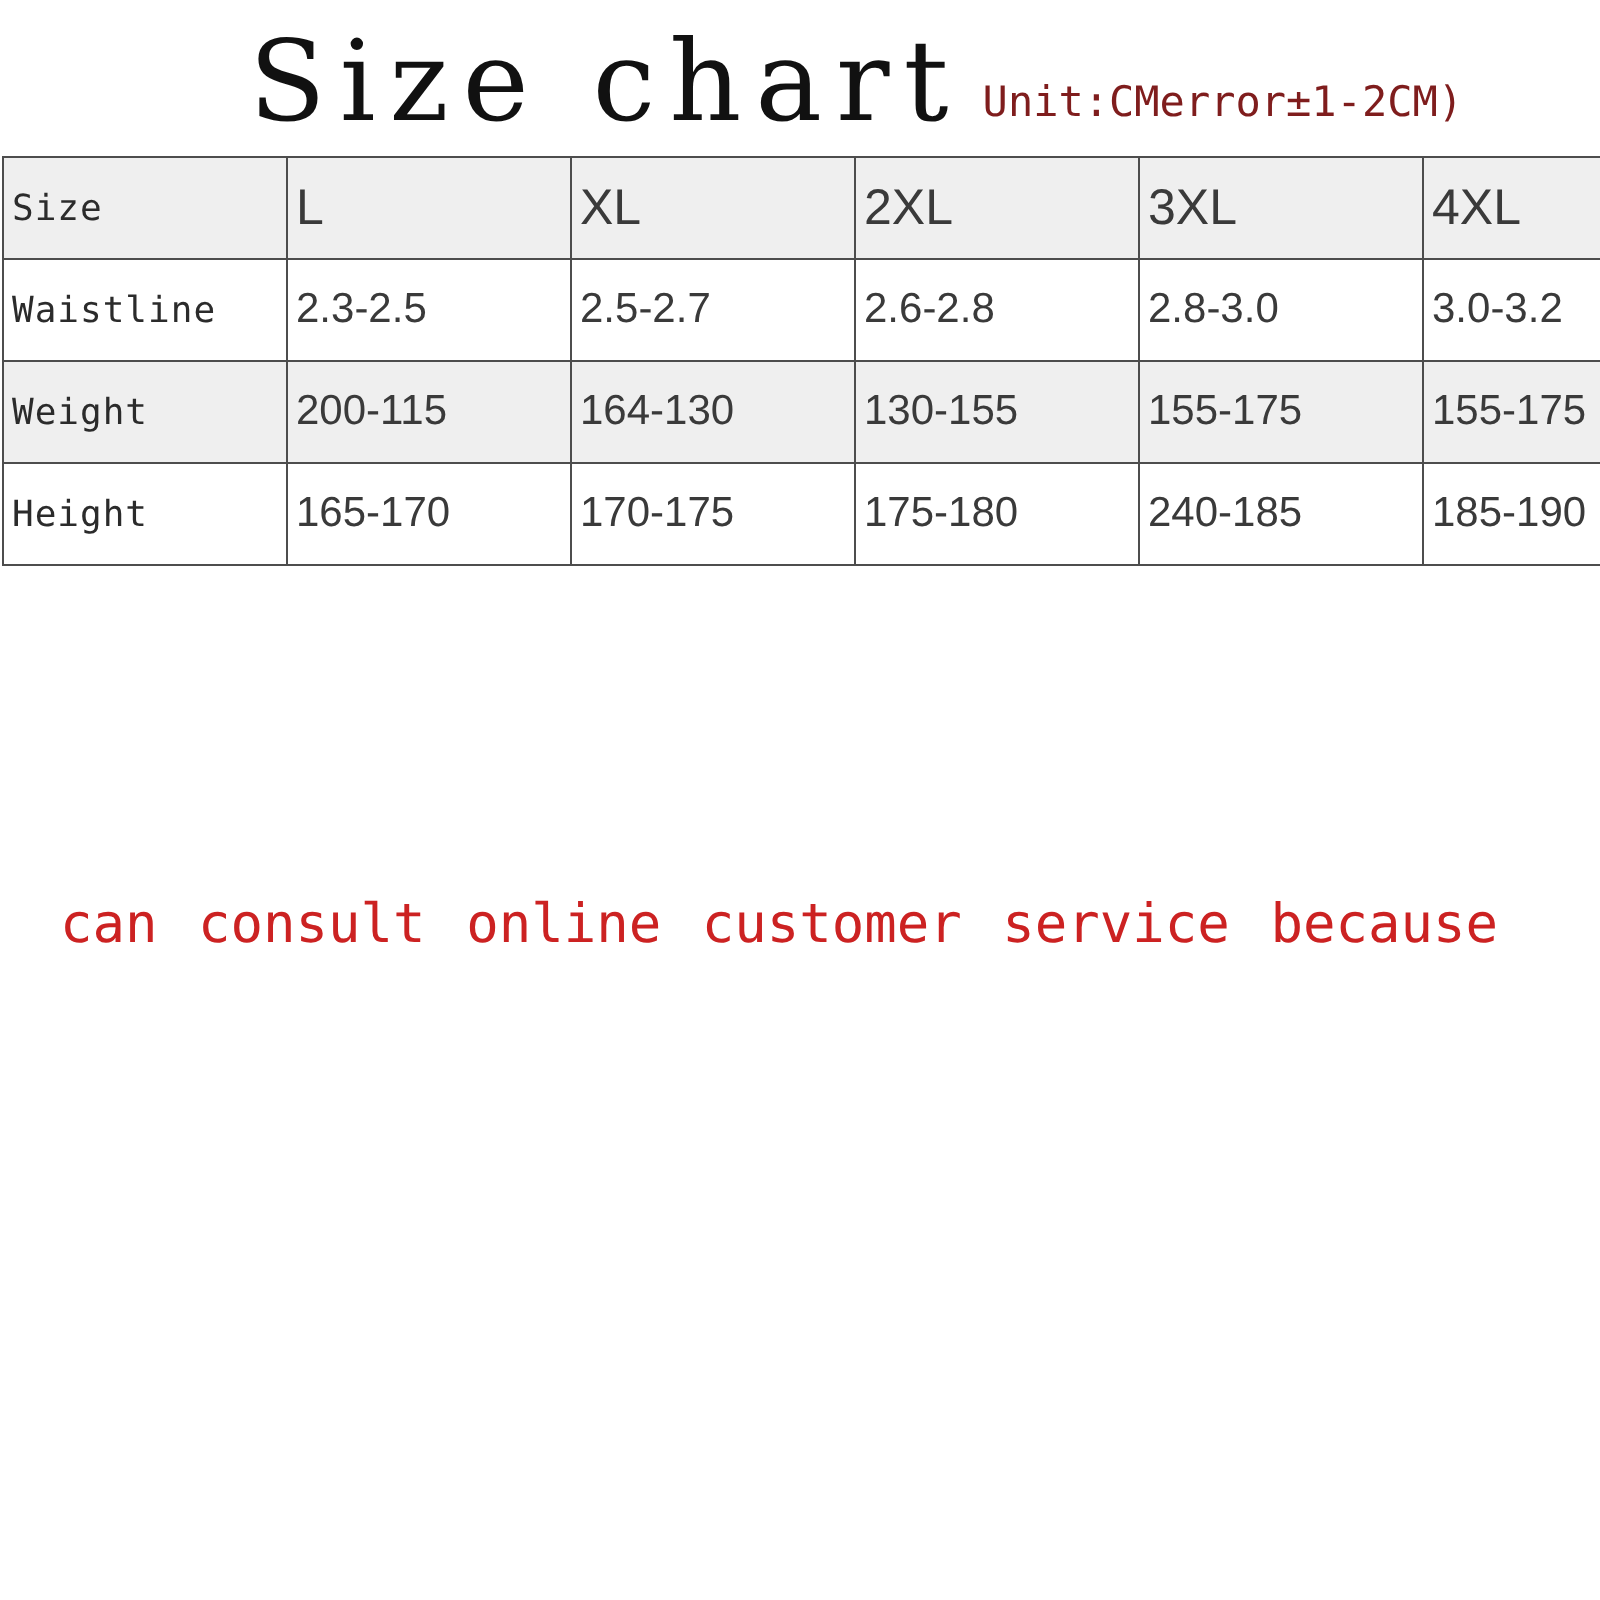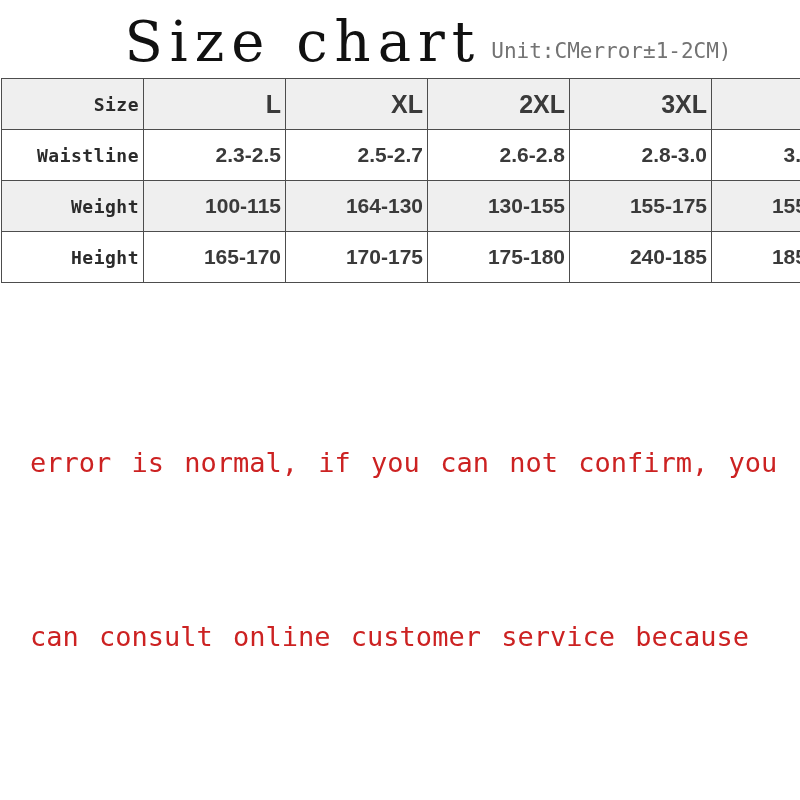--- a/index.html
+++ b/index.html
@@ -39,46 +39,45 @@
     font-size: 56px;
     line-height: 60px;
     letter-spacing: 7px;
     color: #111111;
     font-weight: 400;
   }
   .title-unit {
     font-family: "DejaVu Sans Mono", monospace;
     font-size: 21px;
     line-height: 26px;
-    color: #737373;
+    color: #7f1d1d;
     padding-bottom: 8px;
     padding-left: 10px;
     letter-spacing: 0px;
   }
 
   
   .size-table {
     position: absolute;
     left: 1px;
     top: 78px;
     width: 801px;
     border-collapse: collapse;
     table-layout: fixed;
   }
   .size-table td {
     border: 1.6px solid #4d4d4d;
     height: 50px;
     padding: 0 4px;
-    text-align: right;
+    text-align: left;
     vertical-align: middle;
     color: #333333;
     background: #ffffff;
     overflow: hidden;
     white-space: nowrap;
-    font-weight: bold;
   }
   .size-table tr.shaded td {
     background: #efefef;
   }
 
   
   .size-table td.label-cell {
     width: 133px;
     font-family: "DejaVu Sans Mono", monospace;
     font-size: 18px;
@@ -140,40 +139,39 @@
         <td class="label-cell">Waistline</td>
         <td class="value-cell">2.3-2.5</td>
         <td class="value-cell">2.5-2.7</td>
         <td class="value-cell">2.6-2.8</td>
         <td class="value-cell">2.8-3.0</td>
         <td class="value-cell">3.0-3.2</td>
       </tr>
 
       <tr class="shaded">
         <td class="label-cell">Weight</td>
-        <td class="value-cell">100-115</td>
+        <td class="value-cell">200-115</td>
         <td class="value-cell">164-130</td>
         <td class="value-cell">130-155</td>
         <td class="value-cell">155-175</td>
         <td class="value-cell">155-175</td>
       </tr>
 
       <tr>
         <td class="label-cell">Height</td>
         <td class="value-cell">165-170</td>
         <td class="value-cell">170-175</td>
         <td class="value-cell">175-180</td>
         <td class="value-cell">240-185</td>
         <td class="value-cell">185-190</td>
       </tr>
     </tbody>
   </table>
 
   <div class="note" style="color: rgb(204, 34, 34);">
-    <span class="note-line">error is normal, if you can not confirm, you</span>
     <span class="note-line">can consult online customer service because</span>
     
     
     
     
   </div>
 
 </div>
 
 </body></html>

